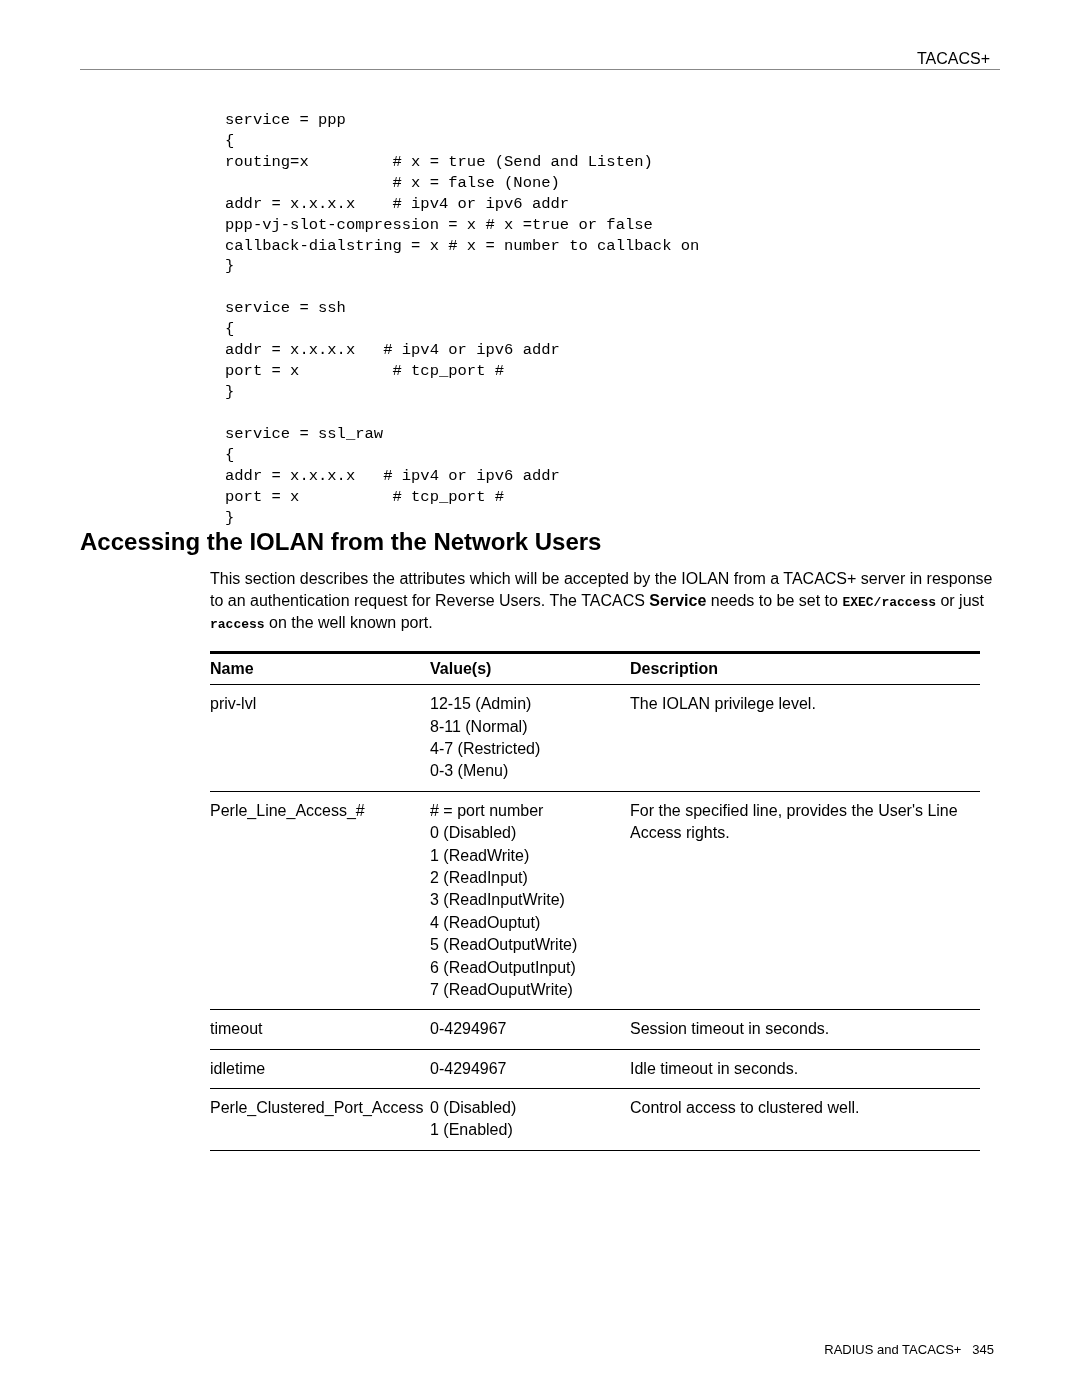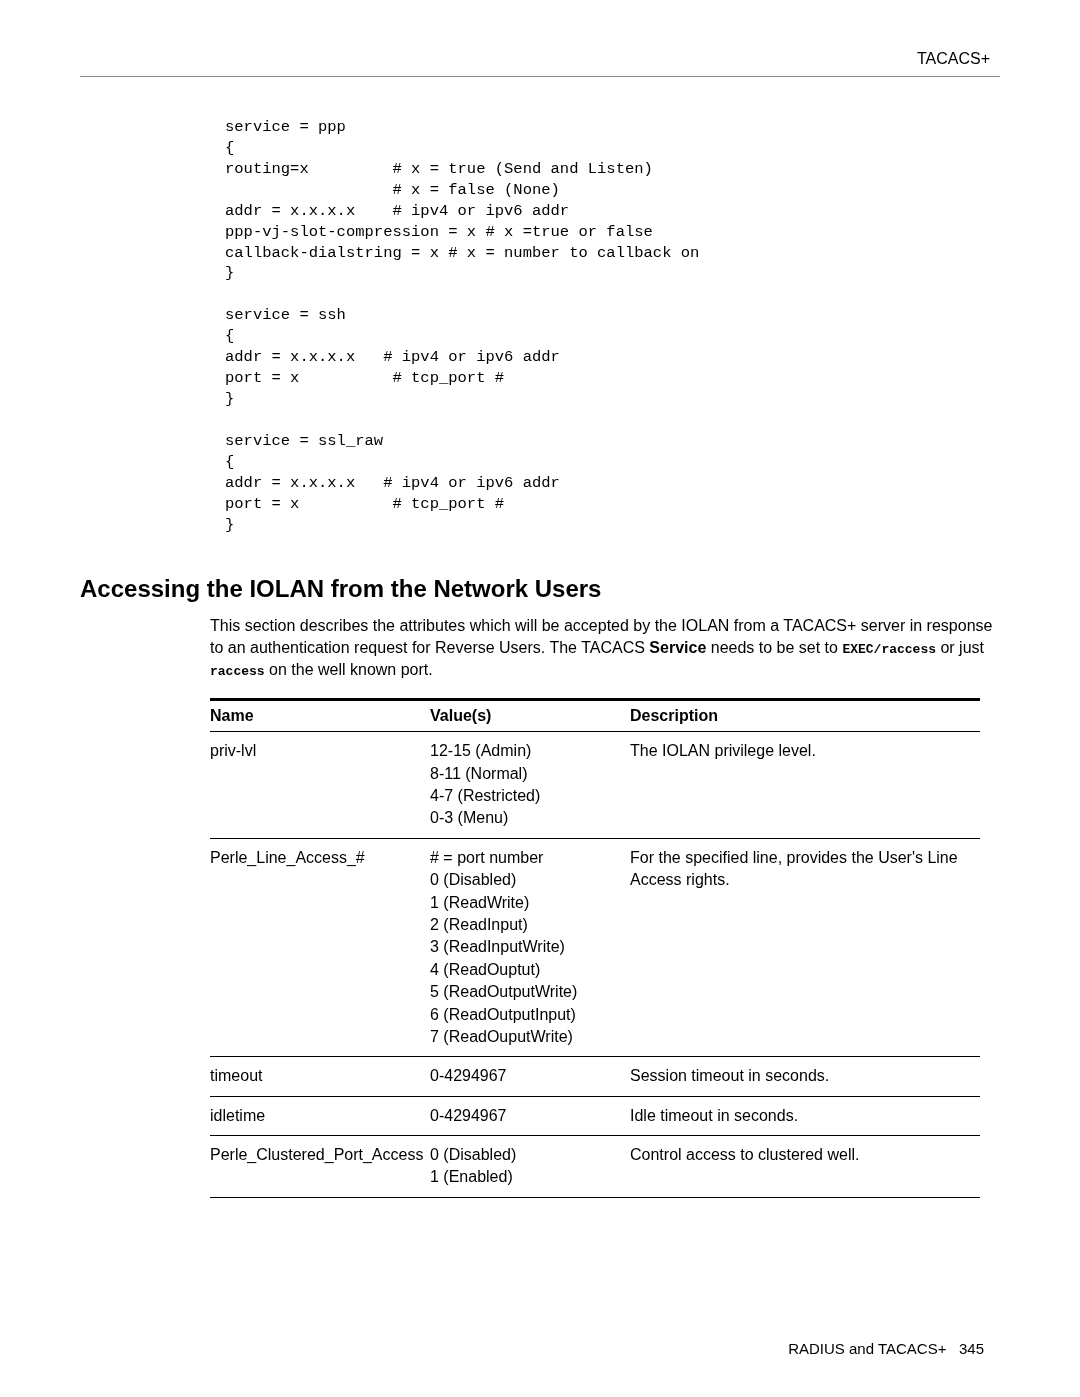--- a/index.html
+++ b/index.html
@@ -12,34 +12,33 @@
     position: relative;
   }
   .page {
     padding: 50px 80px 40px 80px;
   }
   .header-right {
     text-align: right;
     font-size: 16px;
     font-family: Arial, sans-serif;
     padding-right: 10px;
-    margin-bottom: 8px;
+    margin-bottom: 1px;
   }
   .top-rule {
     border: none;
     border-top: 1px solid #888;
     margin-bottom: 40px;
   }
   .code-block {
     font-family: "Courier New", Courier, monospace;
     font-size: 15.5px;
     line-height: 1.35;
     white-space: pre;
     margin-left: 145px;
-    margin-bottom: 40px;
   }
   .section-heading {
     font-family: Arial, Helvetica, sans-serif;
     font-size: 24px;
     font-weight: bold;
     margin-bottom: 12px;
   }
   .body-text {
     margin-left: 130px;
     font-size: 16px;
@@ -73,22 +72,22 @@
     vertical-align: top;
     line-height: 1.4;
   }
   table.attr td.valcol { white-space: pre-line; }
   .col-name  { width: 220px; }
   .col-value { width: 200px; }
   .col-desc  { width: auto; }
   .footer {
     position: absolute;
     bottom: 40px;
-    right: 96px;
-    font-size: 15px;
+    right: 86px;
+    font-size: 13px;
   }
 </style>
 </head>
 <body>
 
 <div class="page">
   <div class="header-right">TACACS+</div>
   <hr class="top-rule">
 
   <pre class="code-block">service = ppp

